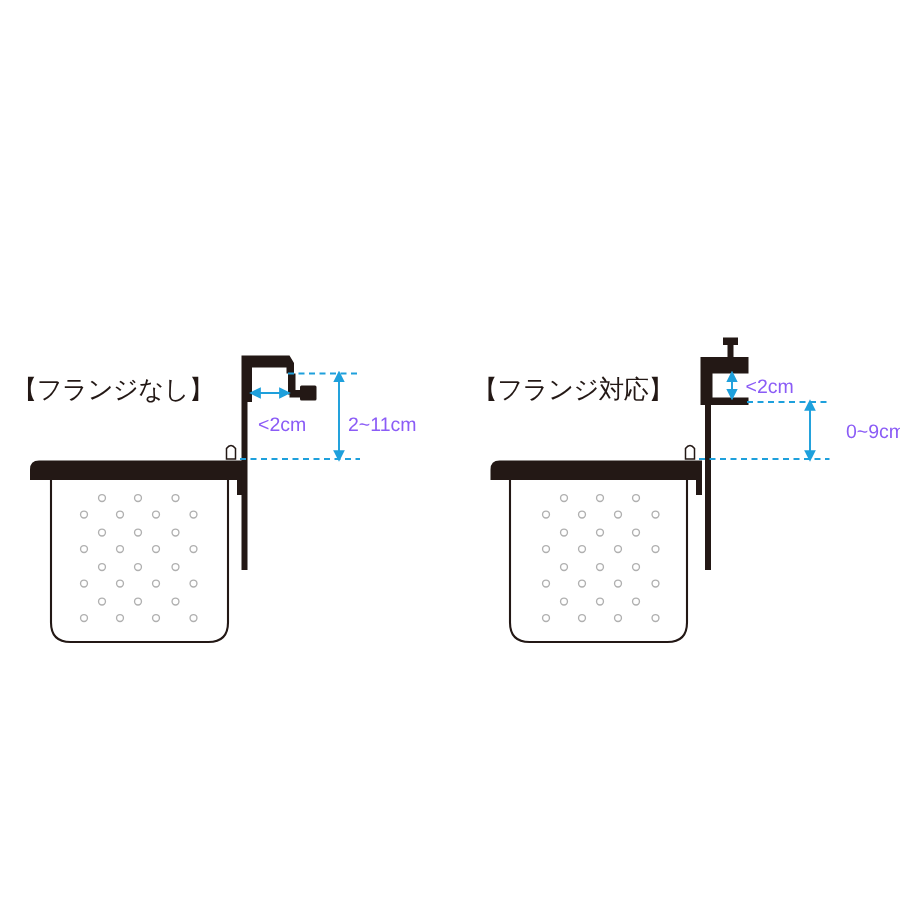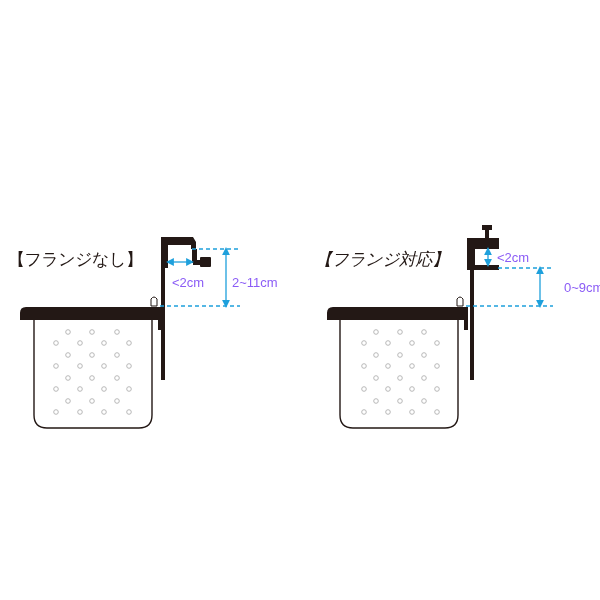--- a/index.html
+++ b/index.html
@@ -122,16 +122,16 @@
       <line x1="488" y1="251" x2="488" y2="263" stroke="#1ea0dc" stroke-width="1.3" marker-start="url(#arrowA)" marker-end="url(#arrowA)"></line>
 
       <line x1="540" y1="270" x2="540" y2="304" stroke="#1ea0dc" stroke-width="1.3" marker-start="url(#arrowA)" marker-end="url(#arrowA)"></line>
     </g>
   </svg>
 
   <div class="title" style="left:8px; top:248px;">【フランジなし】</div>
   <div class="label" style="left:172px; top:275px;">&lt;2cm</div>
   <div class="label" style="left:232px; top:275px;">2~11cm</div>
 
-  <div class="title" style="left:315px; top:248px;font-style:italic;">【フランジ対応】</div>
+  <div class="title" style="left:315px; top:248px;">【フランジ対応】</div>
   <div class="label" style="left:497px; top:250px;">&lt;2cm</div>
   <div class="label" style="left:564px; top:280px;">0~9cm</div>
 </div>
 
 </body></html>

